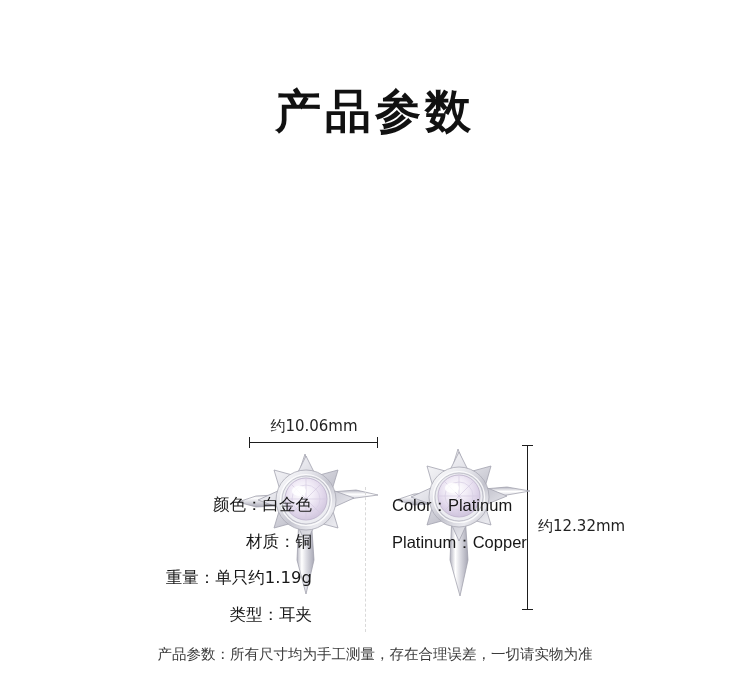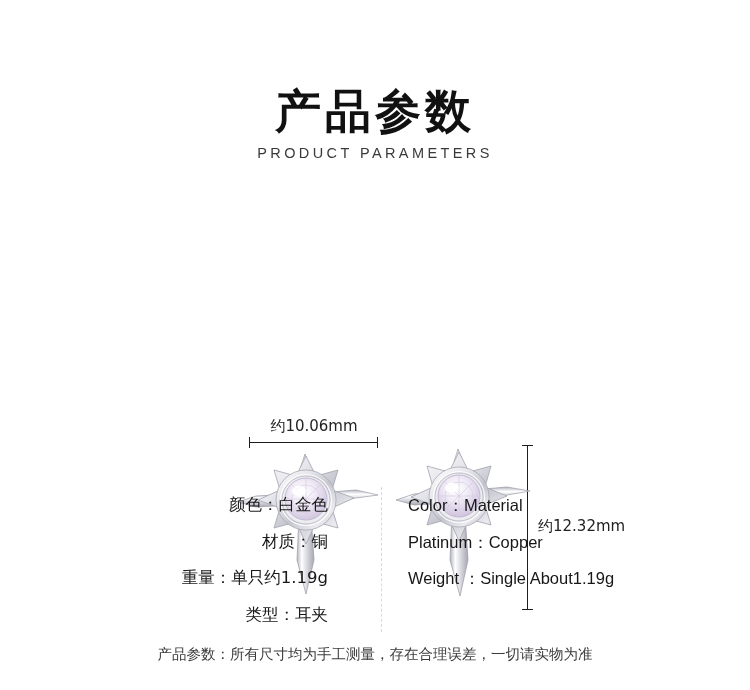--- a/index.html
+++ b/index.html
@@ -113,21 +113,21 @@
 
   .earring {
     position: absolute;
   }
   #earring-left  { left: 232px; top: 243px; }
   #earring-right { left: 392px; top: 237px; }
 
   
   #spec-block {
     position: absolute;
-    left: 16px;
+    left: 0;
     top: 487px;
     width: 717px;
     height: 145px;
   }
   #spec-divider {
     position: absolute;
     left: 365px;
     top: 0px;
     width: 0px;
     height: 145px;
@@ -174,21 +174,20 @@
     color: #3b3b3b;
     font-family: "DejaVu Sans", "Liberation Sans", sans-serif;
     white-space: nowrap;
   }
 </style>
 </head>
 <body>
 
 <div id="header">
   <div id="title-cn">产品参数</div>
-  <div id="title-en">PRODUCT PARAMETERS</div>
 </div>
 
 <div id="product-zone">
 
   <div id="dim-h-label">约10.06mm</div>
   <div id="dim-h-line"></div>
 
   <div id="dim-v-line"></div>
   <div id="dim-v-label">约12.32mm</div>
 
@@ -312,19 +311,18 @@
   <div id="spec-divider"></div>
 
   <div class="spec-col" id="spec-col-cn">
     <div class="spec-row">颜色：白金色</div>
     <div class="spec-row">材质：铜</div>
     <div class="spec-row">重量：单只约1.19g</div>
     <div class="spec-row">类型：耳夹</div>
   </div>
 
   <div class="spec-col" id="spec-col-en">
-    <div class="spec-row">Color：Material</div>
+    <div class="spec-row">Color：Platinum</div>
     <div class="spec-row">Platinum：Copper</div>
-    <div class="spec-row">Weight ：Single About1.19g</div>
   </div>
 </div>
 
 <div id="footer-note">产品参数：所有尺寸均为手工测量，存在合理误差，一切请实物为准</div>
 
 </body></html>

